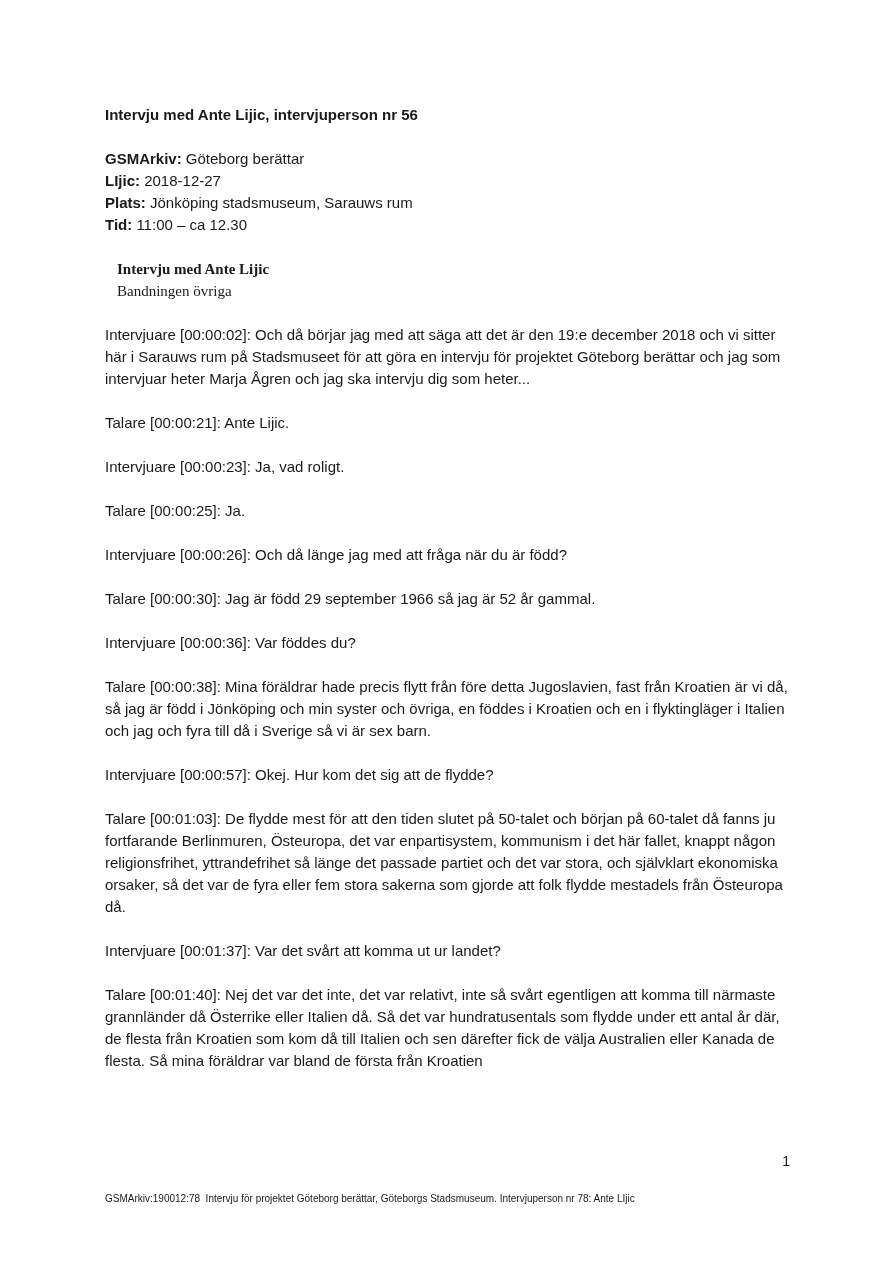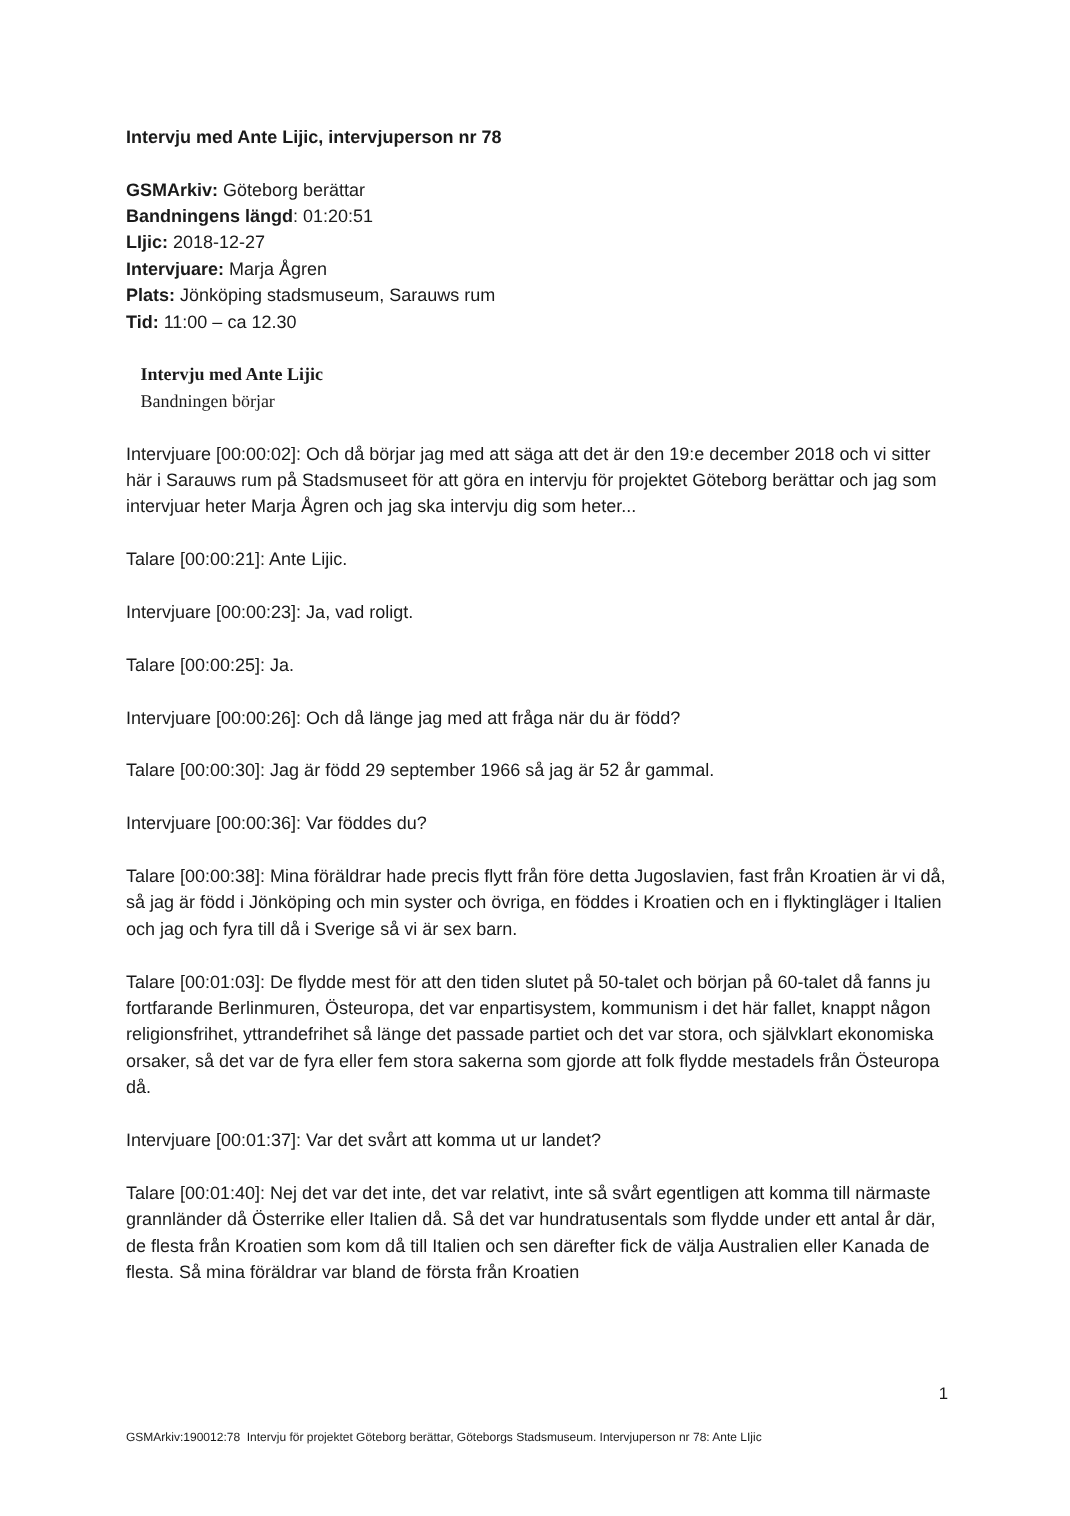--- a/index.html
+++ b/index.html
@@ -67,45 +67,44 @@
     color: #1a1a1a;
     white-space: pre-wrap;
   }
 </style>
 </head>
 <body>
 
 <div class="page">
   <div class="content">
 
-    <p class="doc-title">Intervju med Ante Lijic, intervjuperson nr 78</p>
+    <p class="doc-title">Intervju med Ante Lijic, intervjuperson nr 56</p>
 
     <div class="meta-block">
       <div class="meta-line"><span class="meta-label">GSMArkiv:</span><span> Göteborg berättar</span></div>
-      <div class="meta-line"><span class="meta-label">Bandningens längd</span><span>: 01:20:51</span></div>
       <div class="meta-line"><span class="meta-label">LIjic:</span><span> 2018-12-27</span></div>
-      <div class="meta-line"><span class="meta-label">Intervjuare:</span><span> Marja Ågren</span></div>
       <div class="meta-line"><span class="meta-label">Plats:</span><span> Jönköping stadsmuseum, Sarauws rum</span></div>
       <div class="meta-line"><span class="meta-label">Tid:</span><span> 11:00 – ca 12.30</span></div>
     </div>
 
     <div class="section-head">
       <div class="section-heading">Intervju med Ante Lijic</div>
-      <div>Bandningen börjar</div>
+      <div>Bandningen övriga</div>
     </div>
 
     <div id="transcript">
         <p class="para">Intervjuare [00:00:02]: Och då börjar jag med att säga att det är den 19:e december 2018 och vi sitter här i Sarauws rum på Stadsmuseet för att göra en intervju för projektet Göteborg berättar och jag som intervjuar heter Marja Ågren och jag ska intervju dig som heter...</p>
         <p class="para">Talare [00:00:21]: Ante Lijic.</p>
         <p class="para">Intervjuare [00:00:23]: Ja, vad roligt.</p>
         <p class="para">Talare [00:00:25]: Ja.</p>
         <p class="para">Intervjuare [00:00:26]: Och då länge jag med att fråga när du är född?</p>
         <p class="para">Talare [00:00:30]: Jag är född 29 september 1966 så jag är 52 år gammal.</p>
         <p class="para">Intervjuare [00:00:36]: Var föddes du?</p>
         <p class="para">Talare [00:00:38]: Mina föräldrar hade precis flytt från före detta Jugoslavien, fast från Kroatien är vi då, så jag är född i Jönköping och min syster och övriga, en föddes i Kroatien och en i flyktingläger i Italien och jag och fyra till då i Sverige så vi är sex barn.</p>
+        <p class="para">Intervjuare [00:00:57]: Okej. Hur kom det sig att de flydde?</p>
         <p class="para">Talare [00:01:03]: De flydde mest för att den tiden slutet på 50-talet och början på 60-talet då fanns ju fortfarande Berlinmuren, Östeuropa, det var enpartisystem, kommunism i det här fallet, knappt någon religionsfrihet, yttrandefrihet så länge det passade partiet och det var stora, och självklart ekonomiska orsaker, så det var de fyra eller fem stora sakerna som gjorde att folk flydde mestadels från Östeuropa då.</p>
         <p class="para">Intervjuare [00:01:37]: Var det svårt att komma ut ur landet?</p>
         <p class="para">Talare [00:01:40]: Nej det var det inte, det var relativt, inte så svårt egentligen att komma till närmaste grannländer då Österrike eller Italien då. Så det var hundratusentals som flydde under ett antal år där, de flesta från Kroatien som kom då till Italien och sen därefter fick de välja Australien eller Kanada de flesta. Så mina föräldrar var bland de första från Kroatien</p>
       </div>
 
   </div>
 
   <div class="page-number">1</div>
   <div class="footer-line">GSMArkiv:190012:78  Intervju för projektet Göteborg berättar, Göteborgs Stadsmuseum. Intervjuperson nr 78: Ante LIjic</div>
 </div>

